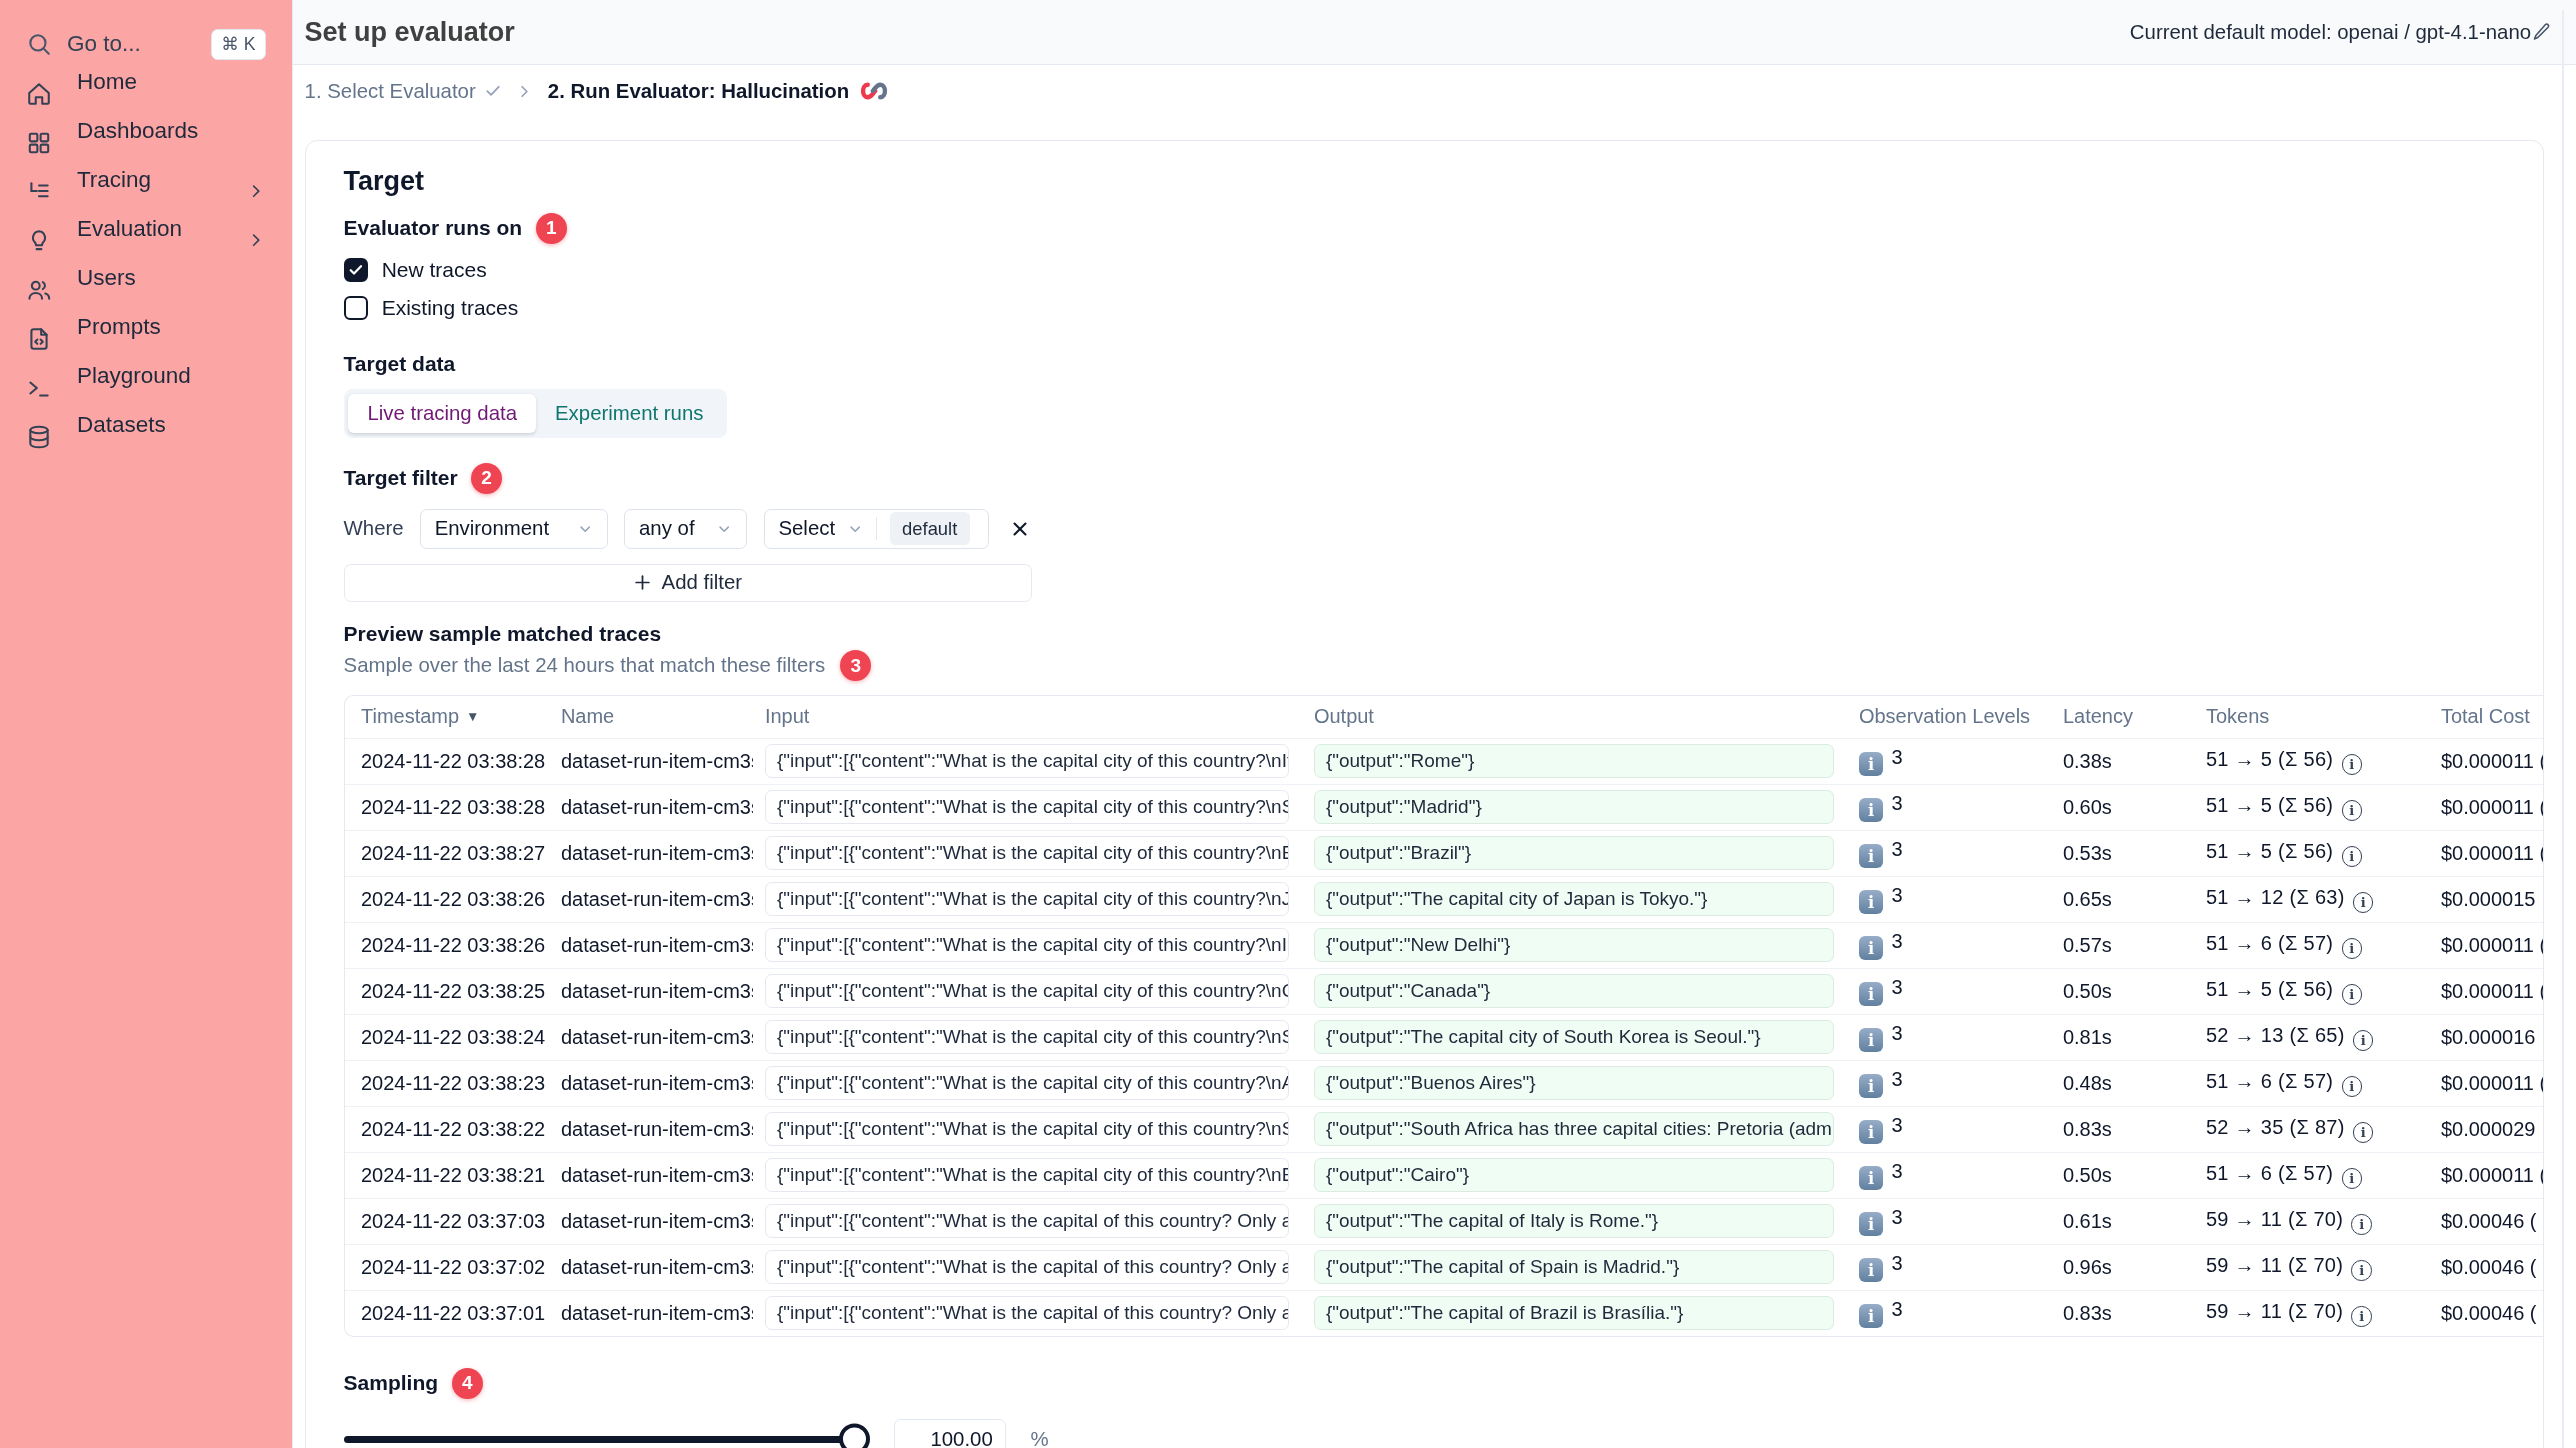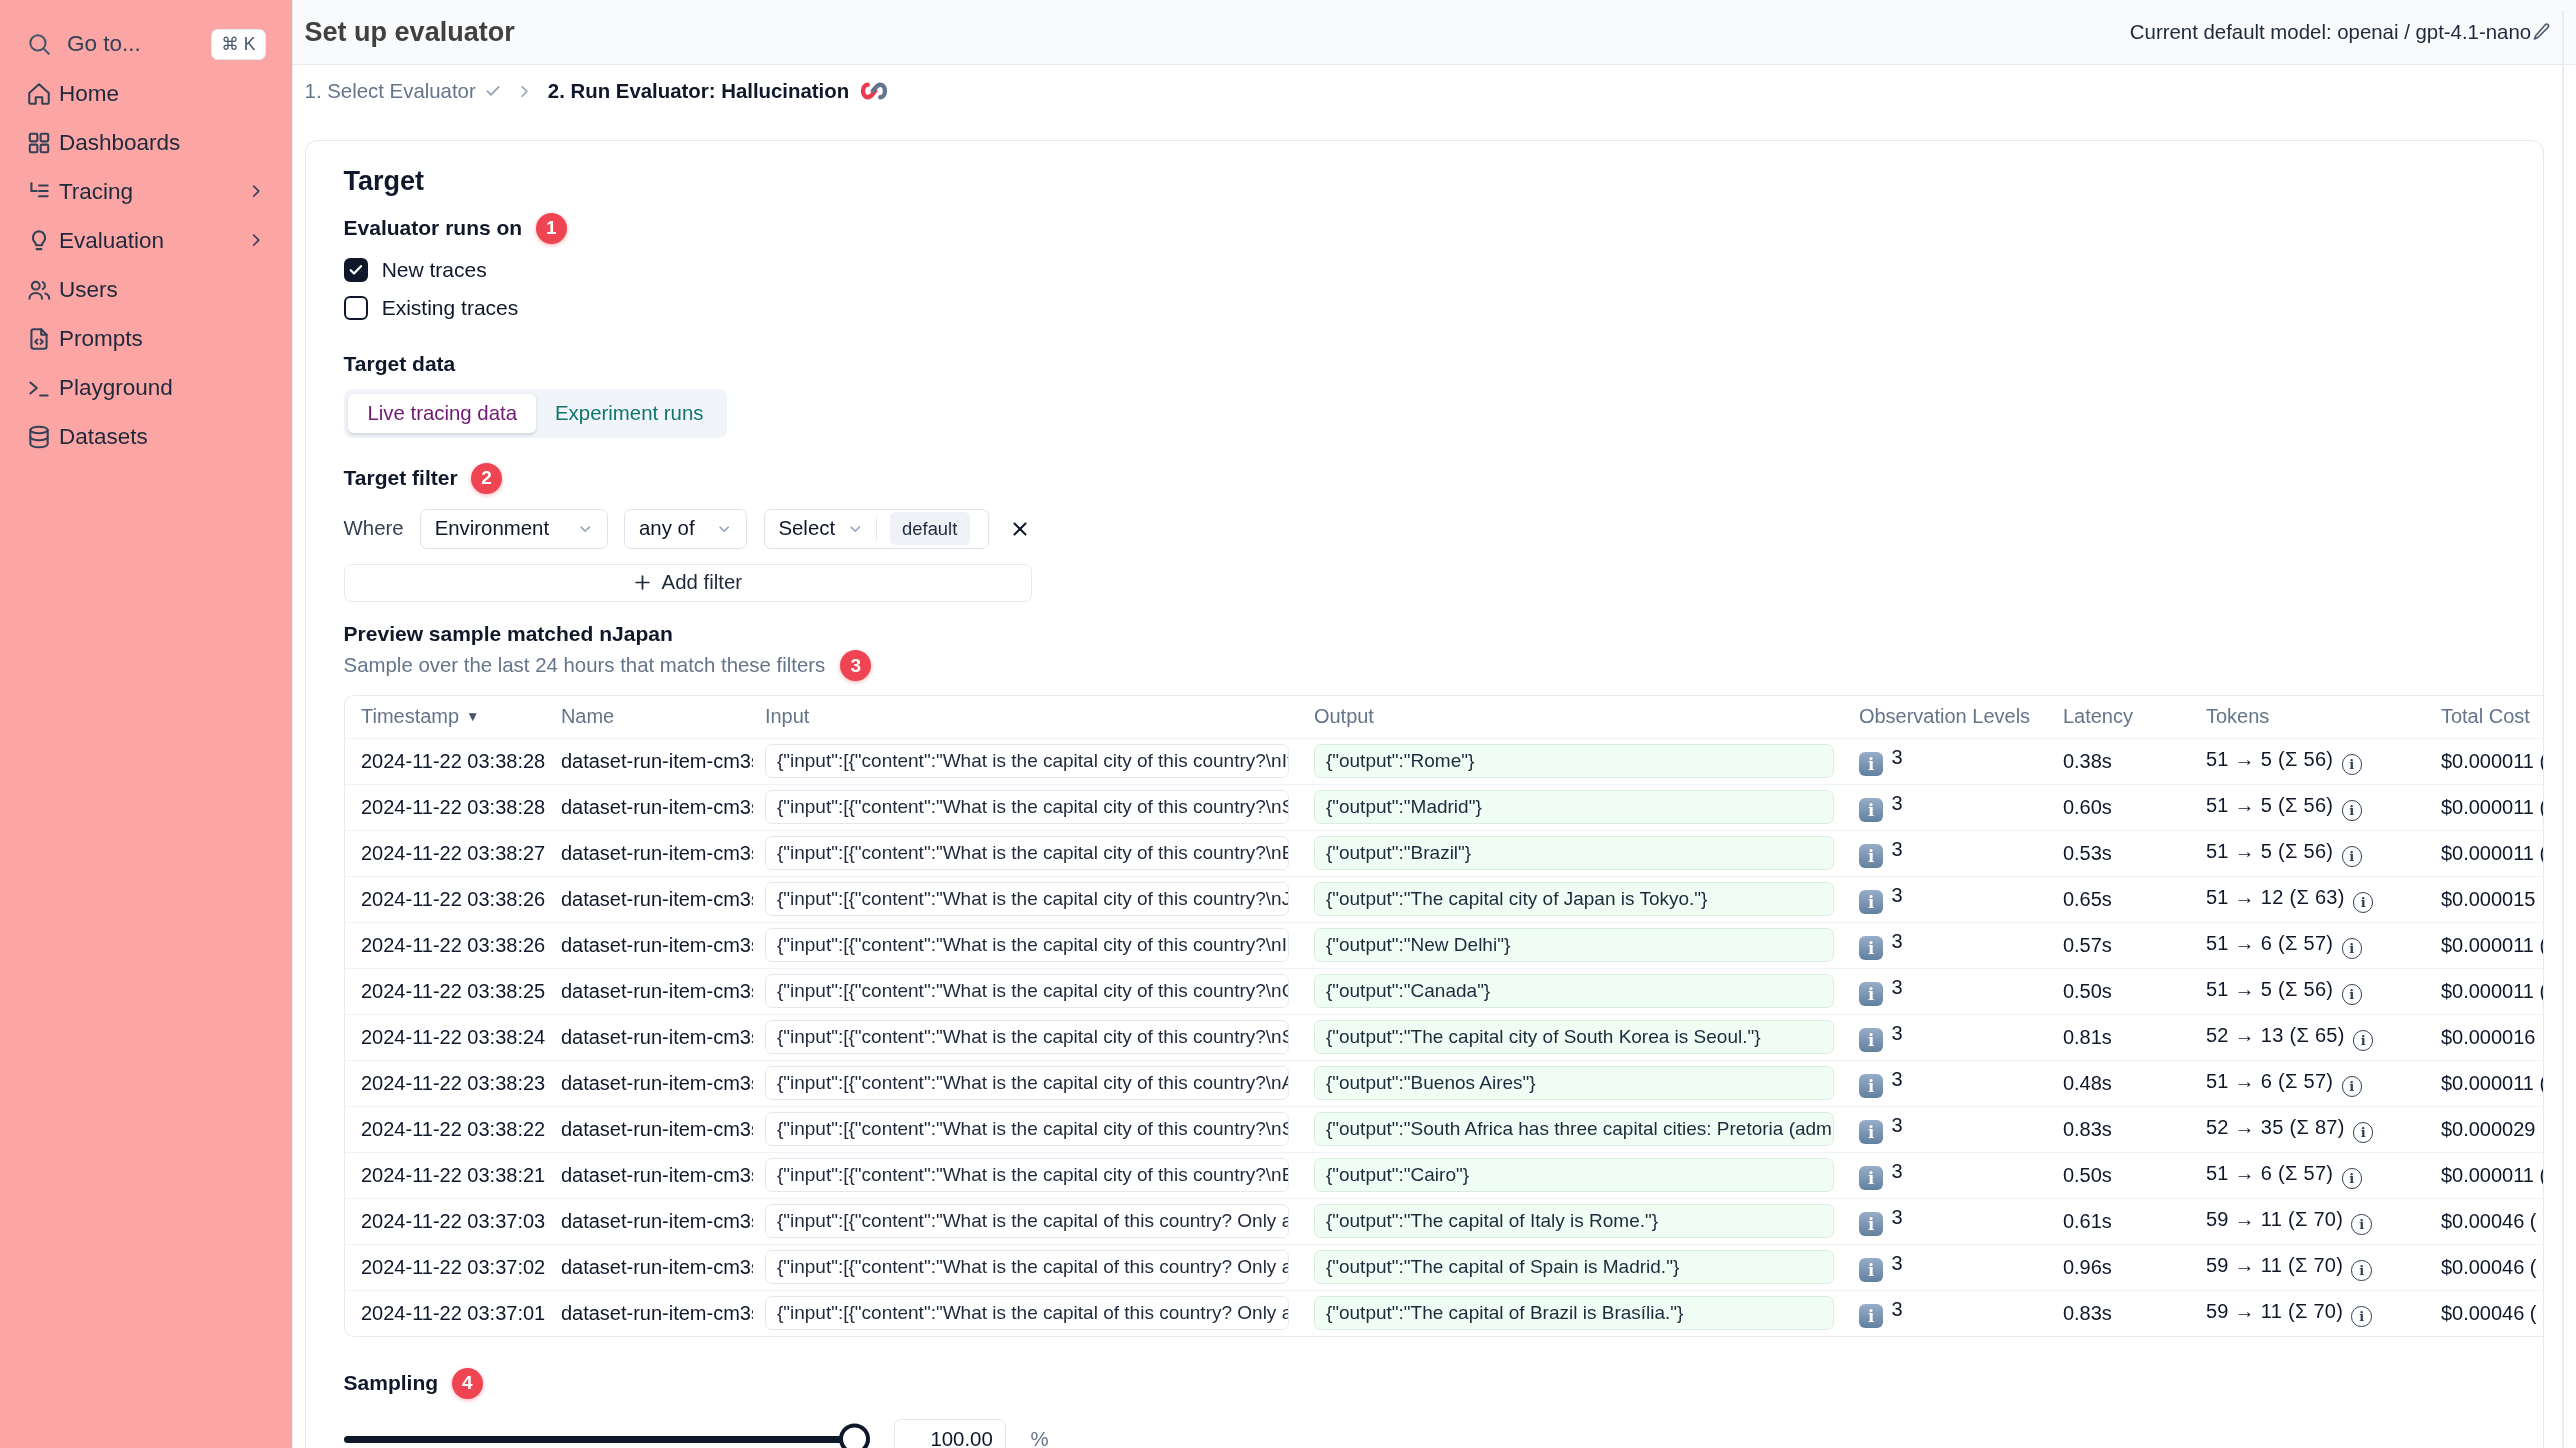--- a/index.html
+++ b/index.html
@@ -9,21 +9,21 @@
   .app { display:flex; width:100%; height:100%; }
 
   
   .sidebar { width:293px; height:100%; background:#fca5a5; border-right:1.4px solid #e7eaf0;
     padding:19px 13.6px 0 13.6px; flex-shrink:0; }
   .goto-row { display:flex; align-items:center; gap:15px; padding:9.5px 12.3px; border-radius:8.2px;
     color:#475569; font-size:22.5px; cursor:pointer; }
   .goto-label { flex:1; color:#334155; }
   .kbd { border:1.4px solid #e2e8f0; border-radius:6.8px; padding:4.1px 9.5px; font-size:17.7px;
     color:#475569; background:#fff; }
-  .nav-item { display:flex; align-items:center; gap:7px; height:49px; padding:0 12.3px;
+  .nav-item { display:flex; gap:25px; height:49px; padding:0 12.3px;
     border-radius:8.2px; font-size:22.5px; color:#1e293b; cursor:pointer; }
   .nav-item .grow { flex:1; }
   .icon { display:inline-flex; align-items:center; justify-content:center; flex-shrink:0; }
   .icon svg { display:block; }
 
   
   .main { flex:1; display:flex; flex-direction:column; min-width:0; }
   .topbar { height:65px; background:#f8fafc; border-bottom:1.4px solid #e5e9f0;
     display:flex; align-items:center; justify-content:space-between; padding:0 24.5px 0 11.6px; flex-shrink:0; }
   .page-title { font-size:27px; font-weight:700; color:#404040; }
@@ -335,21 +335,21 @@
         <div class="add-filter">
           <span class="icon">
               <svg width="19" height="19" viewBox="0 0 24 24" fill="none" stroke="#1e293b" stroke-width="2.2" stroke-linecap="round">
                 <path d="M12 4 v16"></path>
                 <path d="M4 12 h16"></path>
               </svg>
             </span>
           <span>Add filter</span>
         </div>
 
-        <div class="preview-h">Preview sample matched nJapan</div>
+        <div class="preview-h">Preview sample matched traces</div>
         <div class="preview-sub">
           <span>Sample over the last 24 hours that match these filters</span>
           <span class="badge">3</span>
         </div>
 
         <div class="table-wrapper">
           <div class="ttable">
             <div class="thead">
               <div class="th"><span class="th-sort">
                     <span>Timestamp</span>

